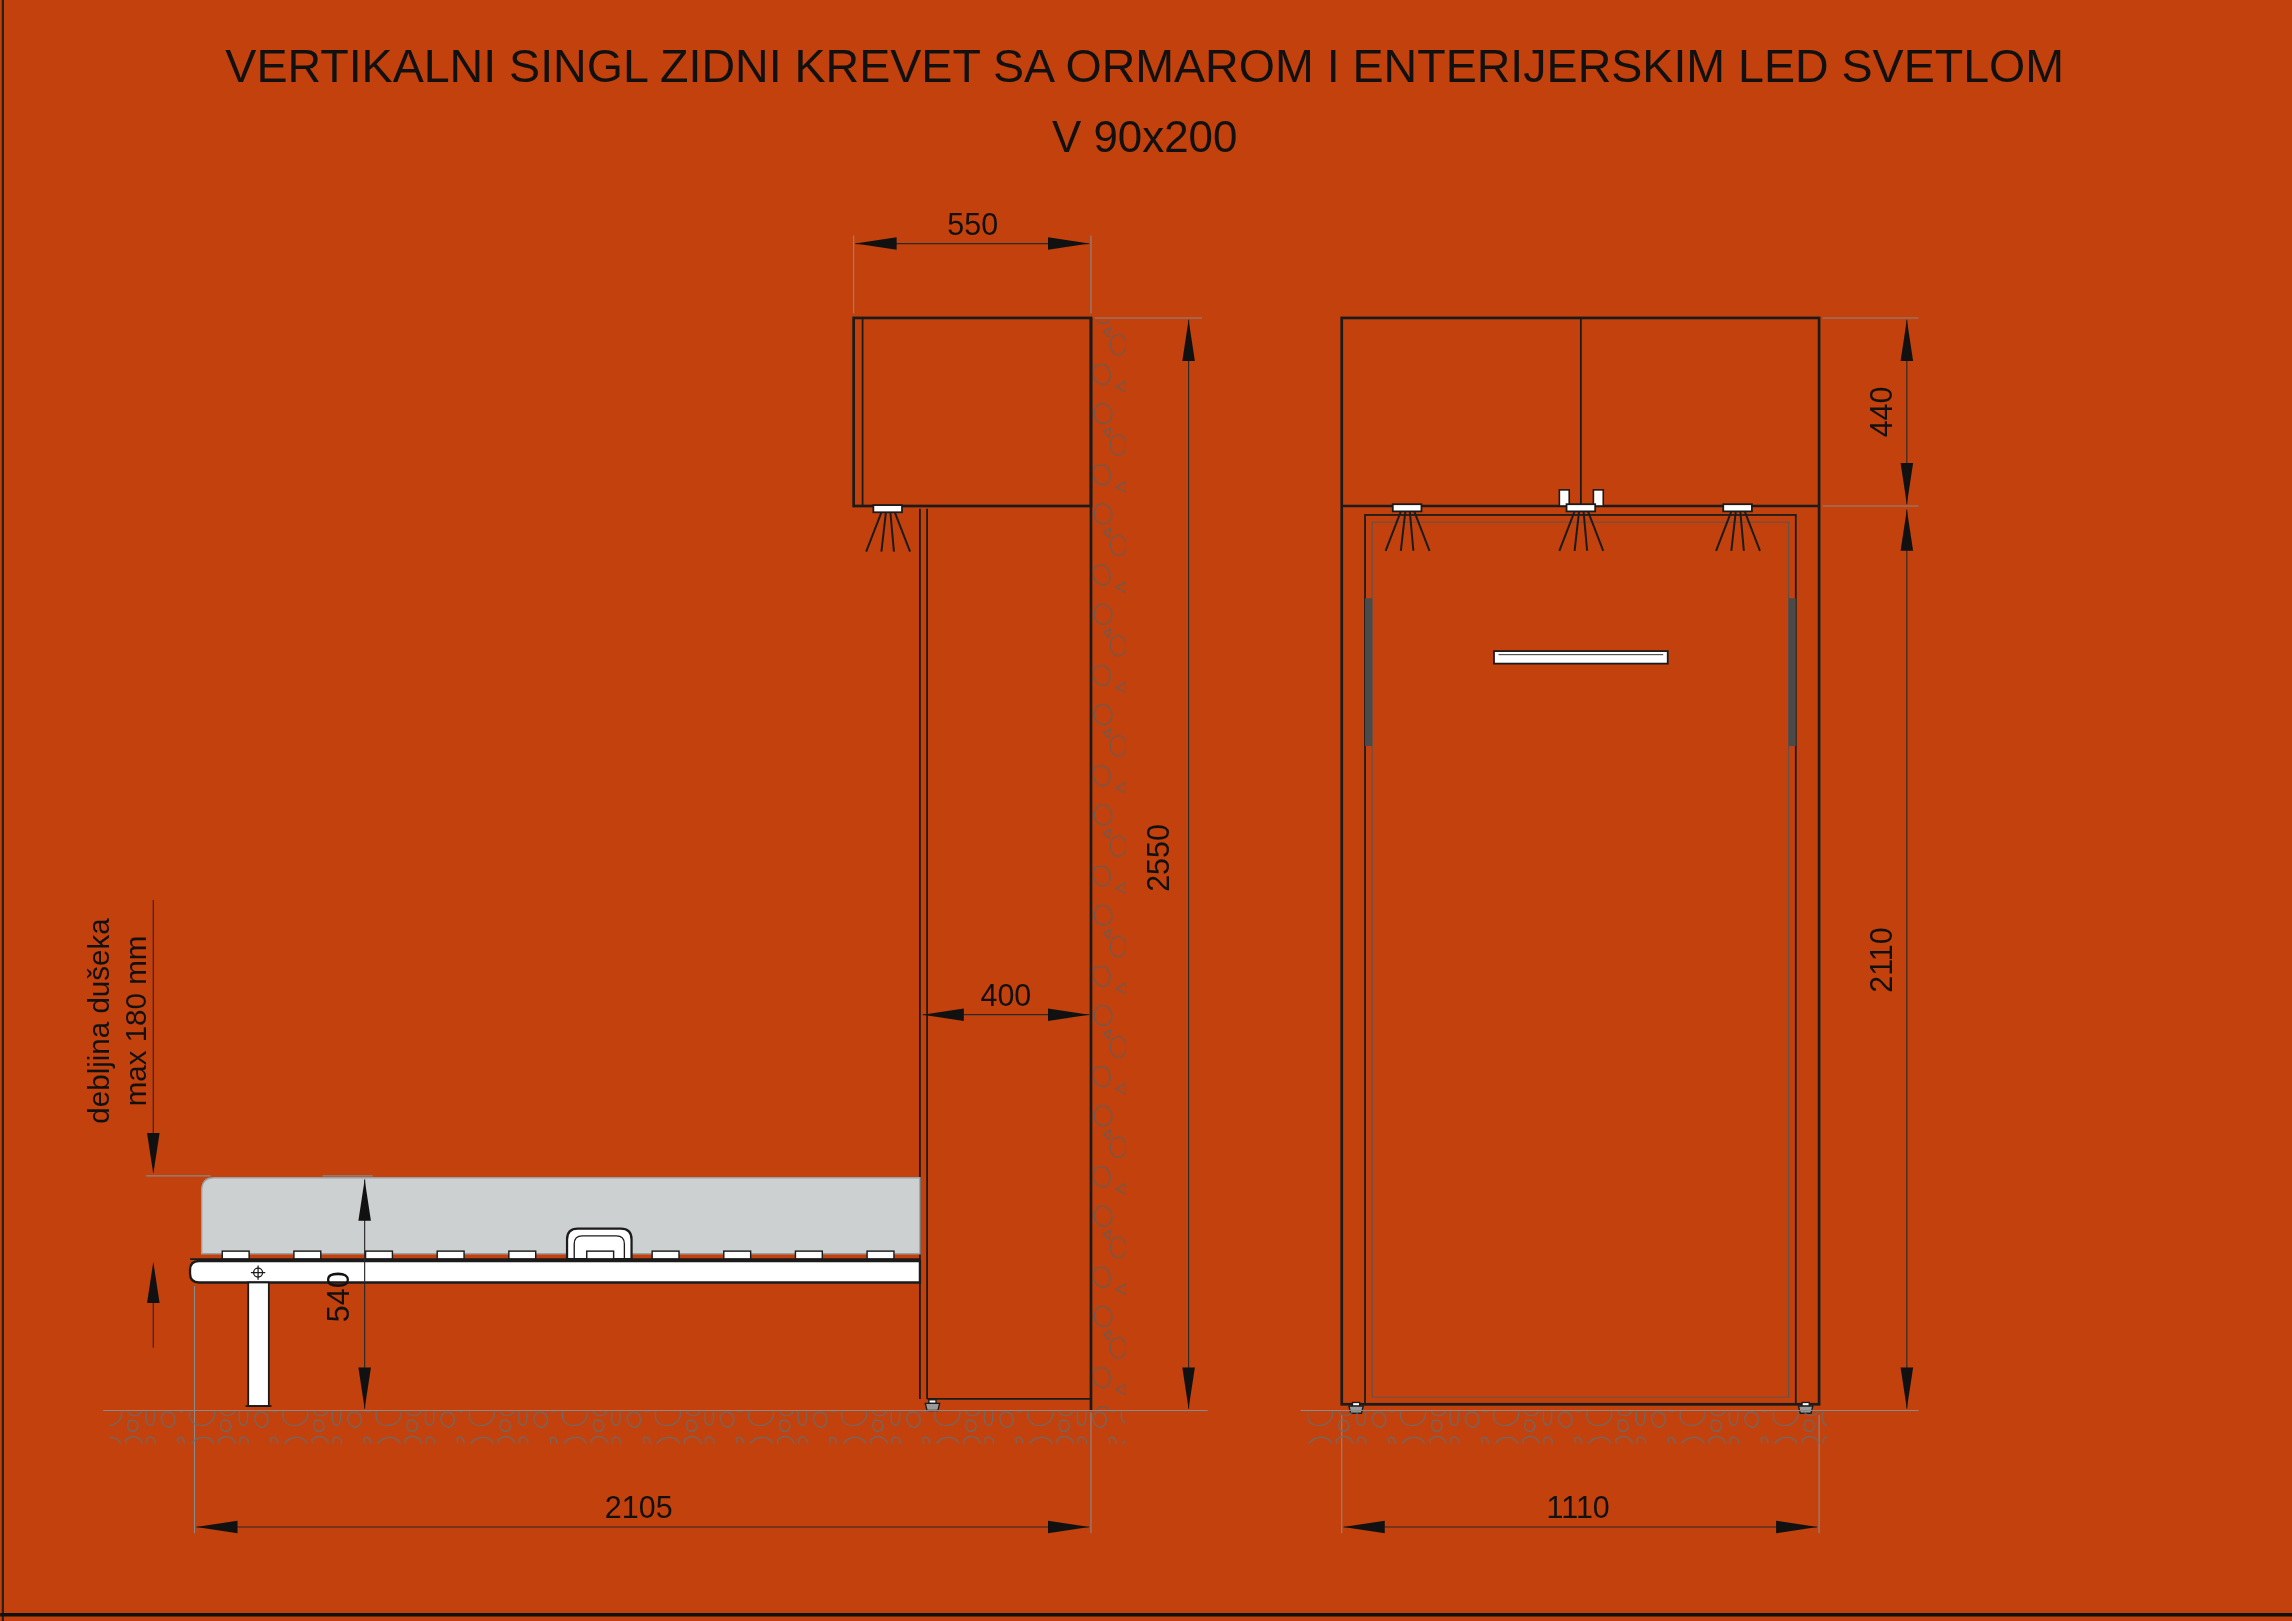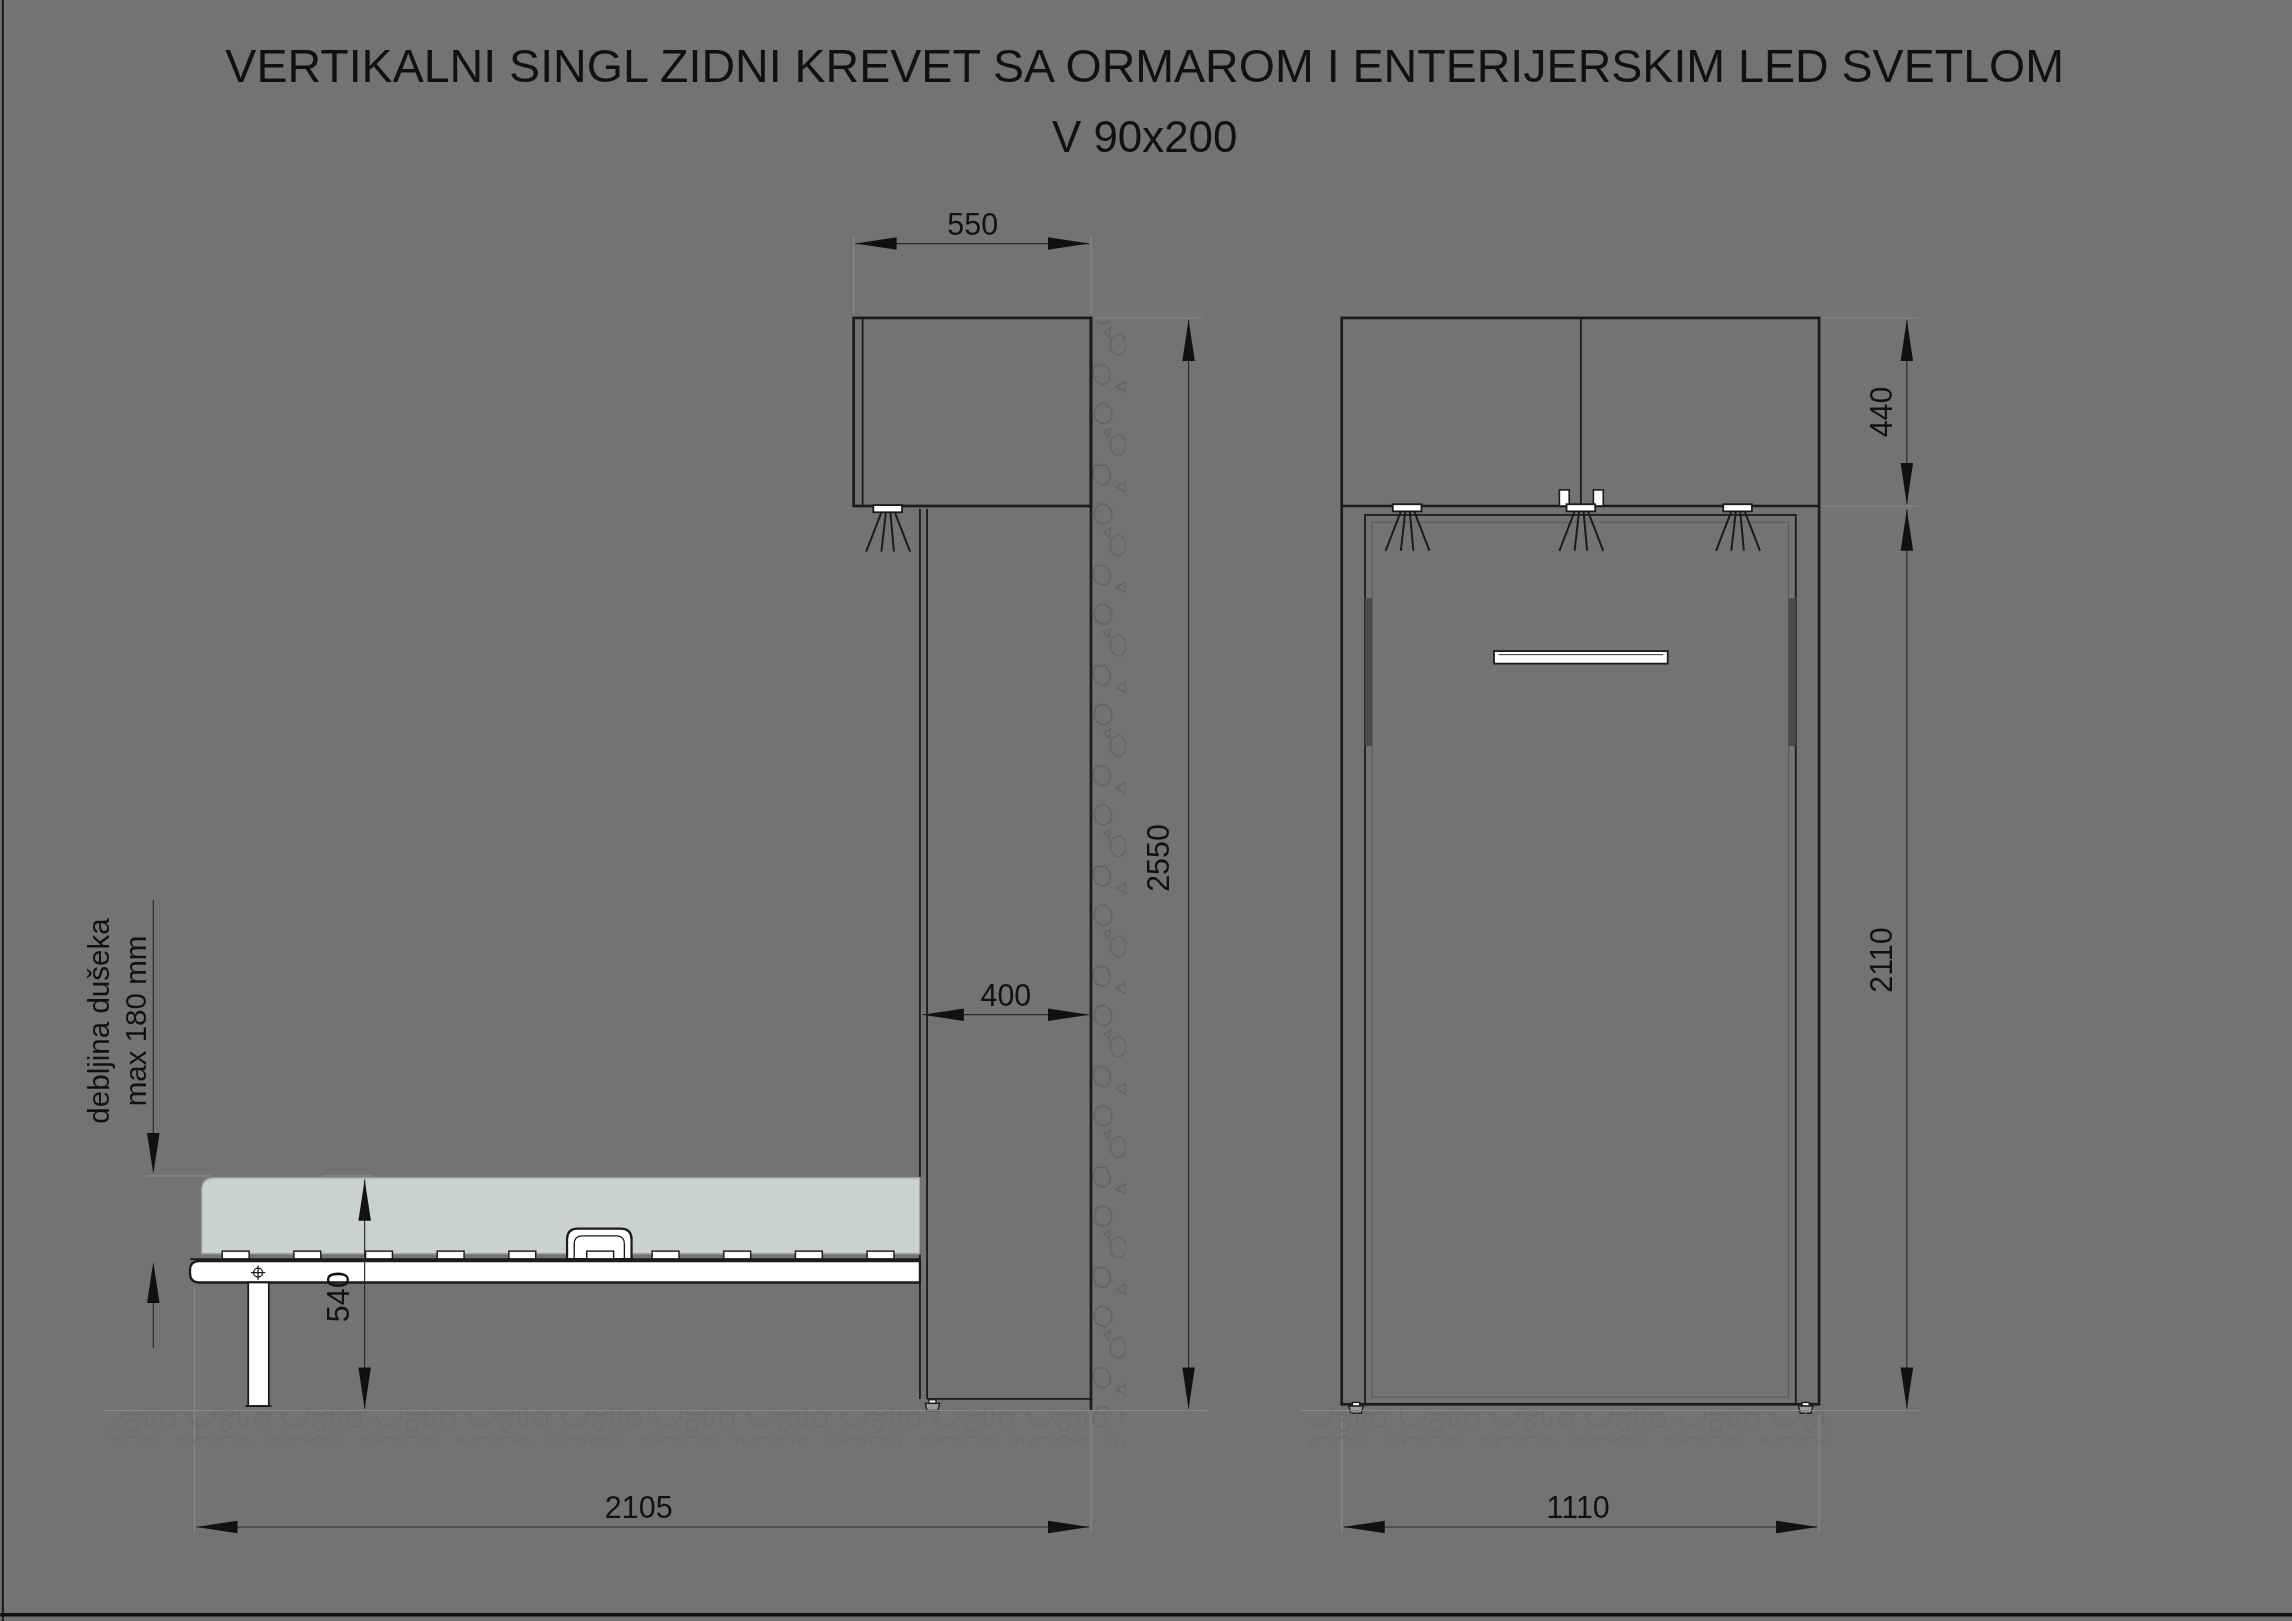--- a/index.html
+++ b/index.html
@@ -1,16 +1,16 @@
 <!DOCTYPE html>
 <html style="font-size:14.3px"><head>
 <meta charset="utf-8">
 <style>
   html,body{margin:0;padding:0;background:#ffffff;}
-  .page{position:relative;width:2293px;height:1621px;background:#737373;overflow:hidden;
+  .page{position:relative;width:2293px;height:1621px;background:#c2410c;overflow:hidden;
         font-family:"Liberation Sans", sans-serif;}
   svg{position:absolute;left:0;top:0;}
   svg text{fill:#111;font-family:"Liberation Sans", sans-serif;}
   .t-title{font-size:52px;}
   .t-title2{font-size:49px;}
   .t-dim{font-size:34px;}
   .t-note{font-size:33px;}
   .ln{stroke:#1b1b1b;stroke-width:3;fill:none;}
   .ln2{stroke:#1b1b1b;stroke-width:2;fill:none;}
   .ext{stroke:#8a8a8a;stroke-width:1.2;fill:none;}

